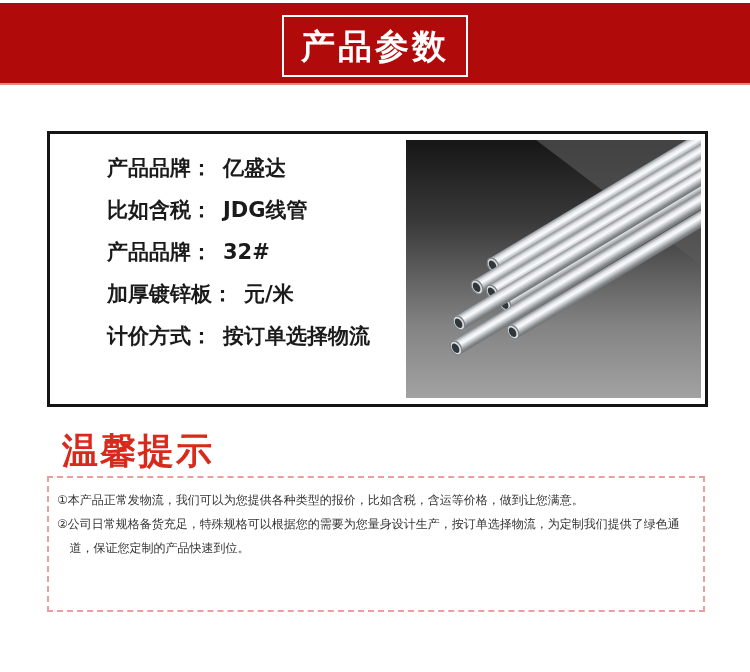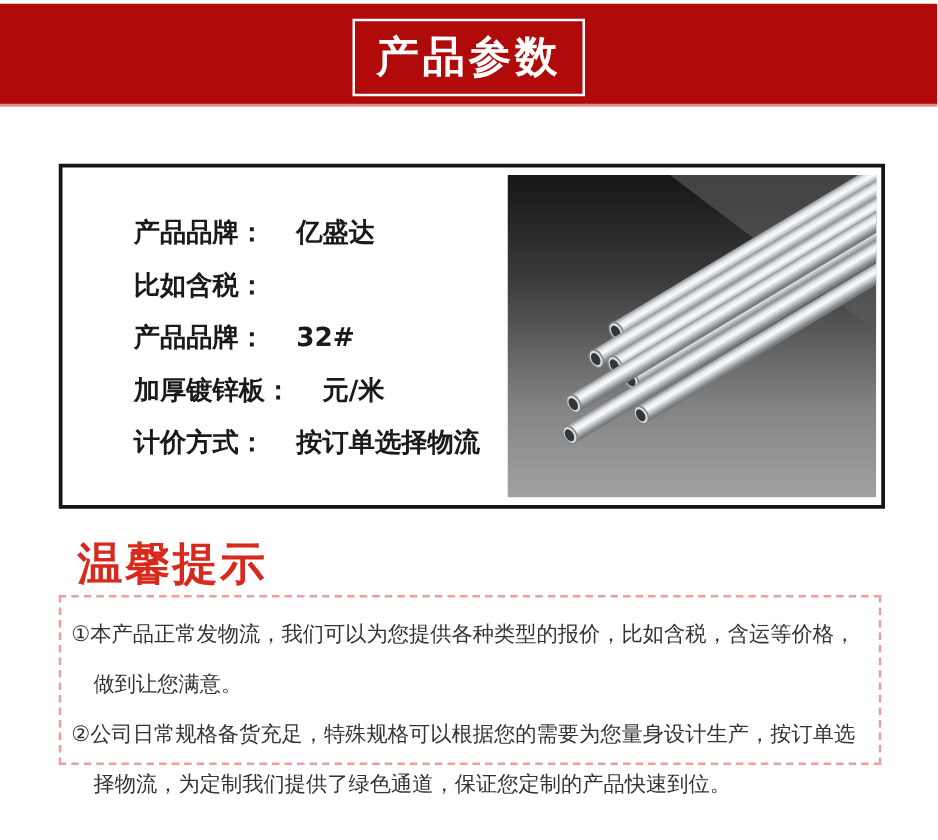--- a/index.html
+++ b/index.html
@@ -18,34 +18,34 @@
   
   .band{position:absolute;top:3px;left:0;width:750px;height:82px;background:var(--band-red);border-bottom:2px solid #d98c8c;}
   .title-box{position:absolute;top:12px;left:50%;transform:translateX(-50%);
     width:186px;height:62px;border:2px solid #ffffff;background:var(--band-red);
     display:flex;align-items:center;justify-content:center;}
   .title{margin:0;font-size:34px;font-weight:bold;color:#ffffff;letter-spacing:3px;line-height:1;}
 
   
   .params{position:absolute;top:131px;left:47px;width:661px;height:276px;
     border:3px solid var(--box-border);background:#ffffff;}
-  .rows{position:absolute;left:57px;top:31px;}
+  .rows{position:absolute;left:57px;top:13px;}
   .row{height:42px;display:flex;align-items:center;font-size:21px;font-weight:bold;color:var(--param-text);}
-  .row .value{margin-left:25px;}
+  .row .value{margin-left:11px;}
 
   
   .photo{position:absolute;top:6px;right:4px;width:295px;height:258px;margin:0;padding:0;}
   .photo svg{display:block;width:100%;height:100%;}
 
   
   .tips-heading{position:absolute;top:427px;left:62px;margin:0;
     font-size:36px;font-weight:bold;color:var(--tips-red);letter-spacing:2px;}
   .tips-box{position:absolute;top:476px;left:47px;width:658px;height:136px;
     border:2px dashed var(--dash-border);background:#ffffff;padding:10px 6px 0 8px;}
-  .tip{margin:0;font-size:17px;line-height:40px;color:var(--body-text);
+  .tip{margin:0;font-size:12px;line-height:24px;color:var(--body-text);
     padding-left:1.05em;text-indent:-1.05em;}
 </style>
 </head>
 <body>
 
 <div class="canvas">
 
   <header class="band">
     <div class="title-box">
       <h1 class="title">产品参数</h1>
@@ -53,20 +53,21 @@
   </header>
 
   <section class="params">
     <div class="rows">
       <div class="row">
         <span class="label">产品品牌：</span>
         <span class="value">亿盛达</span>
       </div>
       <div class="row">
         <span class="label">比如含税：</span>
+        <span class="value">JDG线管</span>
       </div>
       <div class="row">
         <span class="label">产品品牌：</span>
         <span class="value">32#</span>
       </div>
       <div class="row">
         <span class="label">加厚镀锌板：</span>
         <span class="value">元/米</span>
       </div>
       <div class="row">

